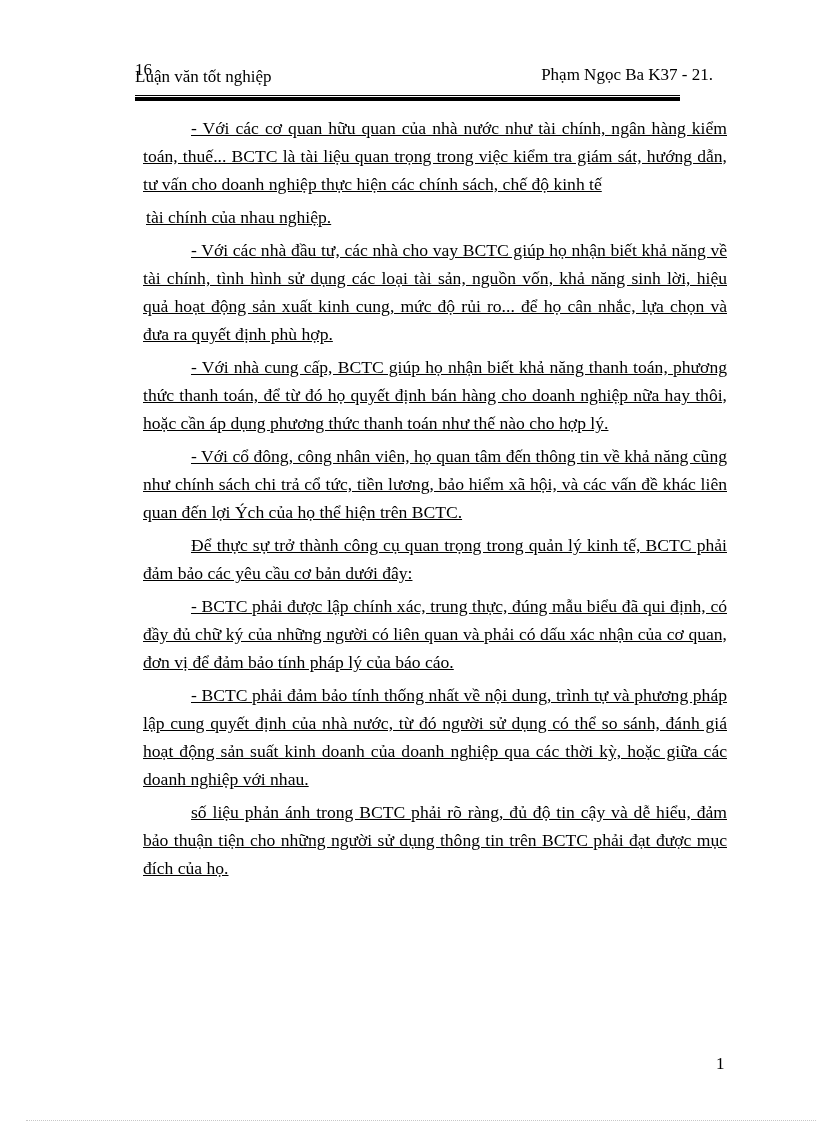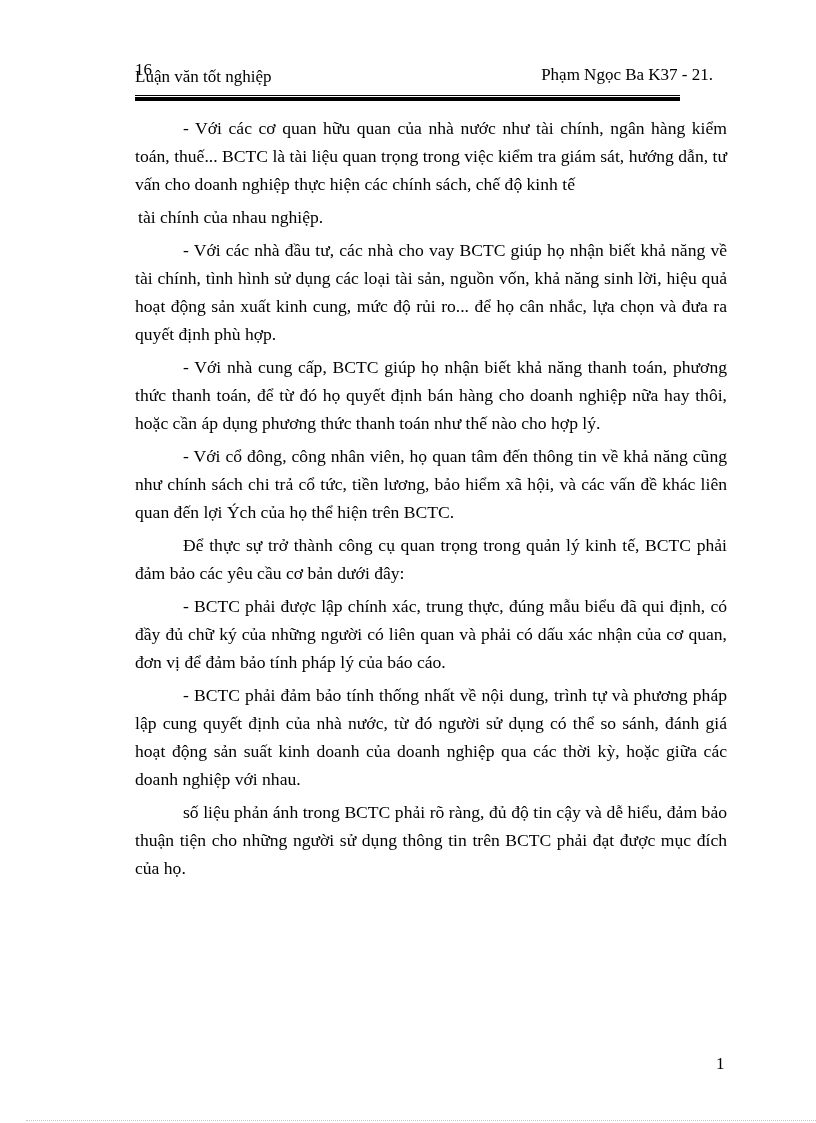--- a/index.html
+++ b/index.html
@@ -9,21 +9,21 @@
             font-size: 17px; line-height: 21px; }
   .header-left { position: absolute; left: 0; top: 0; margin-top: 18px; }
   .header-right { position: absolute; right: -33px; top: 16px; white-space: nowrap; }
   .header-num { position: absolute; left: 0; top: 11px; }
   .rule { position: absolute; left: 135px; top: 95px; width: 545px; height: 7px; }
   .rule .thin { height: 1px; background: #000; }
   .rule .gap { height: 1px; background: #fff; }
   .rule .thick { height: 4px; background: #000; }
   .body { position: absolute; left: 135px; top: 114px; width: 592px;
           font-size: 17.6px; line-height: 28px; text-align: justify; }
-  .body p { margin: 0 0 5px 0; text-indent: 48px; }
+  .body p { margin: 0 0 5px 8px; text-indent: 48px; text-decoration: underline; }
   .body p.no-indent { text-indent: 3px; }
   .page-num { position: absolute; left: 716px; top: 1054px; font-size: 17px; }
   .bottom-dots { position: absolute; left: 26px; top: 1120px; width: 790px;
                  border-top: 1px dotted #c8c8c8; }
 </style>
 </head>
 <body>
 
 <div class="header">
   <span class="header-left">Luận văn tốt nghiệp</span>

